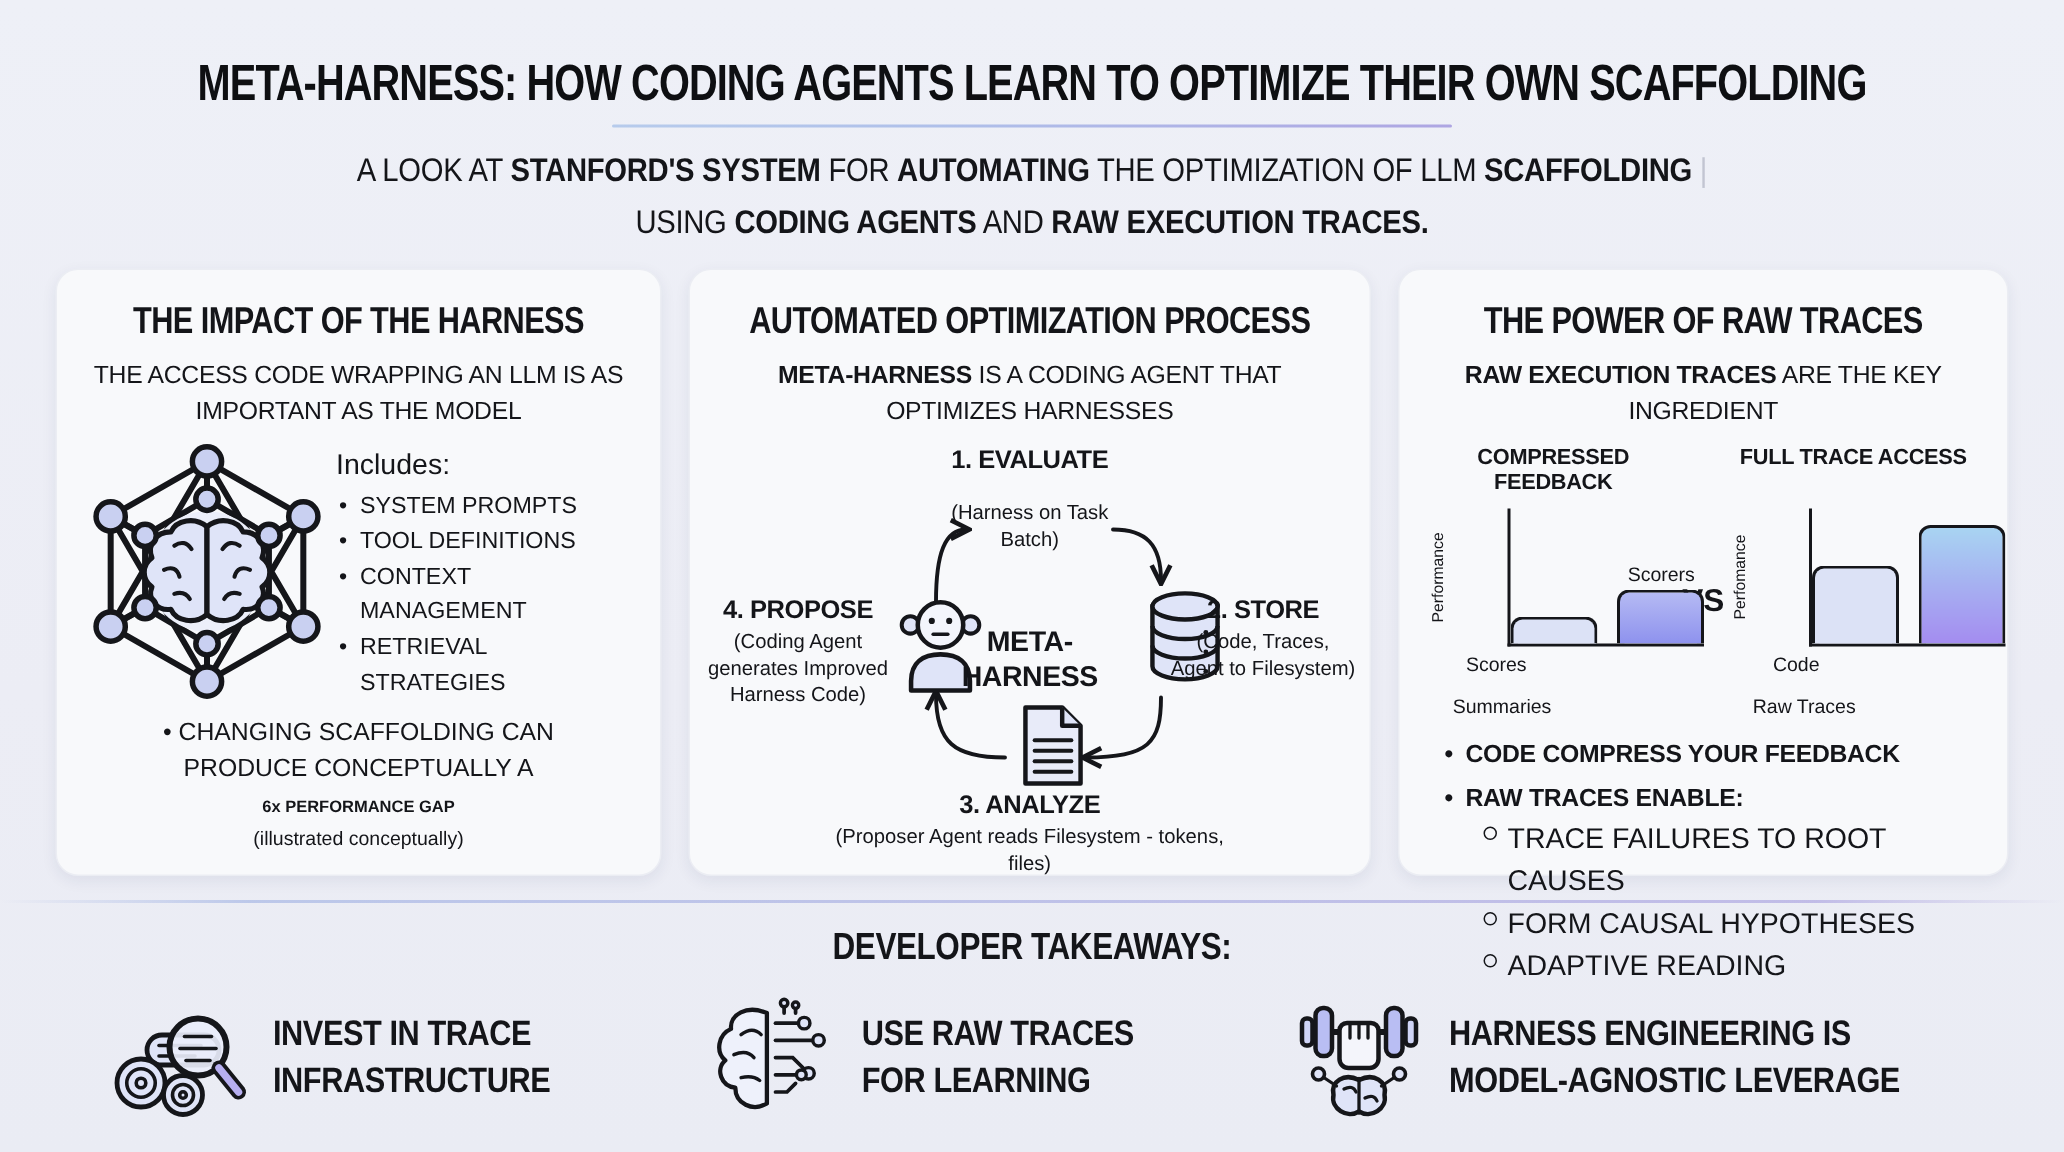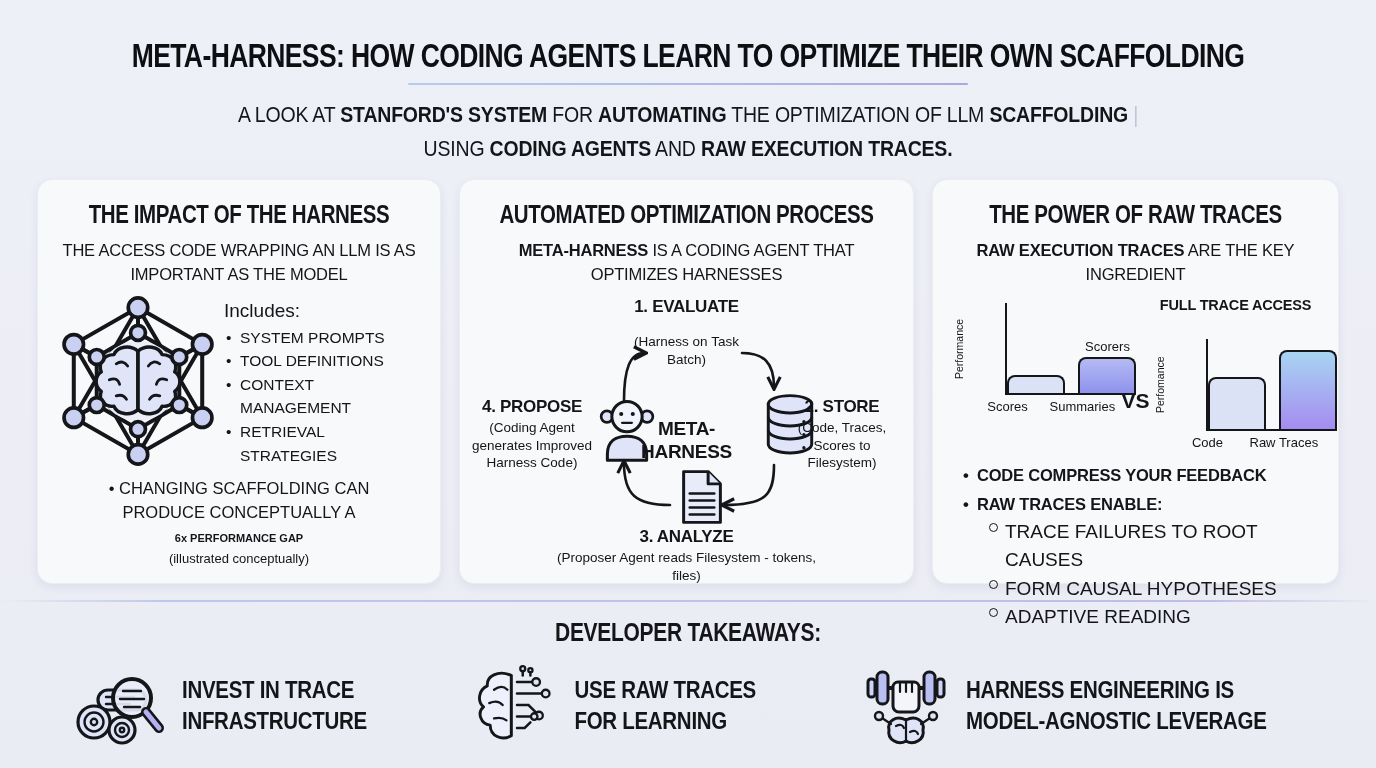--- a/index.html
+++ b/index.html
@@ -72,21 +72,21 @@
 
   
   .charts { display:flex; justify-content:center; gap:4px; margin-top:10px; }
   .chart { width:164px; }
   .chart-title { font-weight:bold; font-size:14.5px; line-height:1.2; text-align:center; height:36px; letter-spacing:-0.2px; }
   .plotwrap { display:flex; margin-top:6px; }
   .ylab { writing-mode:vertical-rl; transform:rotate(180deg); font-size:10.5px; font-weight:500; height:92px; width:15px; text-align:center; }
   .plot { position:relative; height:92px; flex:1; border-left:2.5px solid #15161a; border-bottom:2.5px solid #15161a; display:flex; align-items:flex-end; justify-content:center; gap:13px;margin-left:40px; }
   .bar { width:58px; border:2.5px solid #15161a; border-bottom:none; border-radius:8px 8px 0 0; position:relative; }
   .ann { position:absolute; top:-20px; left:50%; transform:translateX(-50%); font-size:13px; font-weight:500; white-space:nowrap; }
-  .xlabels { display:flex; justify-content:center; gap:13px; margin:4px 0 0 15px; }
+  .xlabels { display:flex; justify-content:center; gap:13px; margin:4px 0 0 15px;flex-direction:column; }
   .xlabels span { width:58px; text-align:center; font-size:13px; font-weight:500; white-space:nowrap; }
   .vs { font-weight:bold; font-size:21px; align-self:flex-start; margin-top:92px; }
   .tr-bullets { margin:14px 4px 0 14px; }
   .tb { font-weight:bold; font-size:16.5px; line-height:1.35; padding-left:16px; position:relative; margin-top:7px; letter-spacing:-0.2px; }
   .tb::before { content:"•"; position:absolute; left:2px; }
   .tr-sub { list-style:none; margin:2px 0 0 28px; }
   .tr-sub li { font-size:19px; font-weight:500; line-height:1.5; padding-left:16px; position:relative; }
   .tr-sub li::before { content:""; position:absolute; left:0; top:5px; width:7px; height:7px; border:1.6px solid #141519; border-radius:50%; }
 
   
@@ -224,21 +224,21 @@
             <path d="M7 43 A25 10 0 0 0 57 43"></path>
           </g>
           <circle cx="48" cy="33" r="1.9" fill="#15161a"></circle>
             <circle cx="48" cy="48" r="1.9" fill="#15161a"></circle>
             <circle cx="48" cy="63" r="1.9" fill="#15161a"></circle>
         </svg>
       </div>
 
       <div class="cyc-abs blk-store">
         <div class="step-label">2. STORE</div>
-        <div class="step-note">(Code, Traces, Scores to Filesystem)</div>
+        <div class="step-note">(Code, Traces, Agent to Filesystem)</div>
       </div>
 
       <div class="cyc-abs ico-doc">
         <svg width="46" height="56" viewBox="0 0 52 64">
           <path d="M5 3 H33 L47 17 V61 H5 Z" fill="#e8ebf9" stroke="#15161a" stroke-width="3.4" stroke-linejoin="round"></path>
           <path d="M33 3 V17 H47" fill="#dfe4f8" stroke="#15161a" stroke-width="3.4" stroke-linejoin="round"></path>
           <g stroke="#15161a" stroke-width="3" stroke-linecap="round">
             <line x1="12" y1="28" x2="40" y2="28"></line>
               <line x1="12" y1="36" x2="40" y2="36"></line>
             <line x1="12" y1="44" x2="40" y2="44"></line>
@@ -253,20 +253,21 @@
       </div>
     </div>
   </div>
 
   <div class="panel panel-traces">
     <div class="p-title">THE POWER OF RAW TRACES</div>
     <div class="p-sub"><b>RAW EXECUTION TRACES</b><span> ARE THE KEY INGREDIENT</span></div>
 
     <div class="charts">
       <div class="chart">
+        <div class="chart-title">COMPRESSED FEEDBACK</div>
         <div class="plotwrap">
           <div class="ylab">Performance</div>
           <div class="plot">
             <div class="bar" style="height: 20%; background: rgb(220, 226, 246);"></div>
             <div class="bar" style="height: 40%; background: linear-gradient(rgb(181, 186, 243), rgb(142, 146, 238));">
               <span class="ann">Scorers</span>
             </div>
           </div>
         </div>
         <div class="xlabels">

